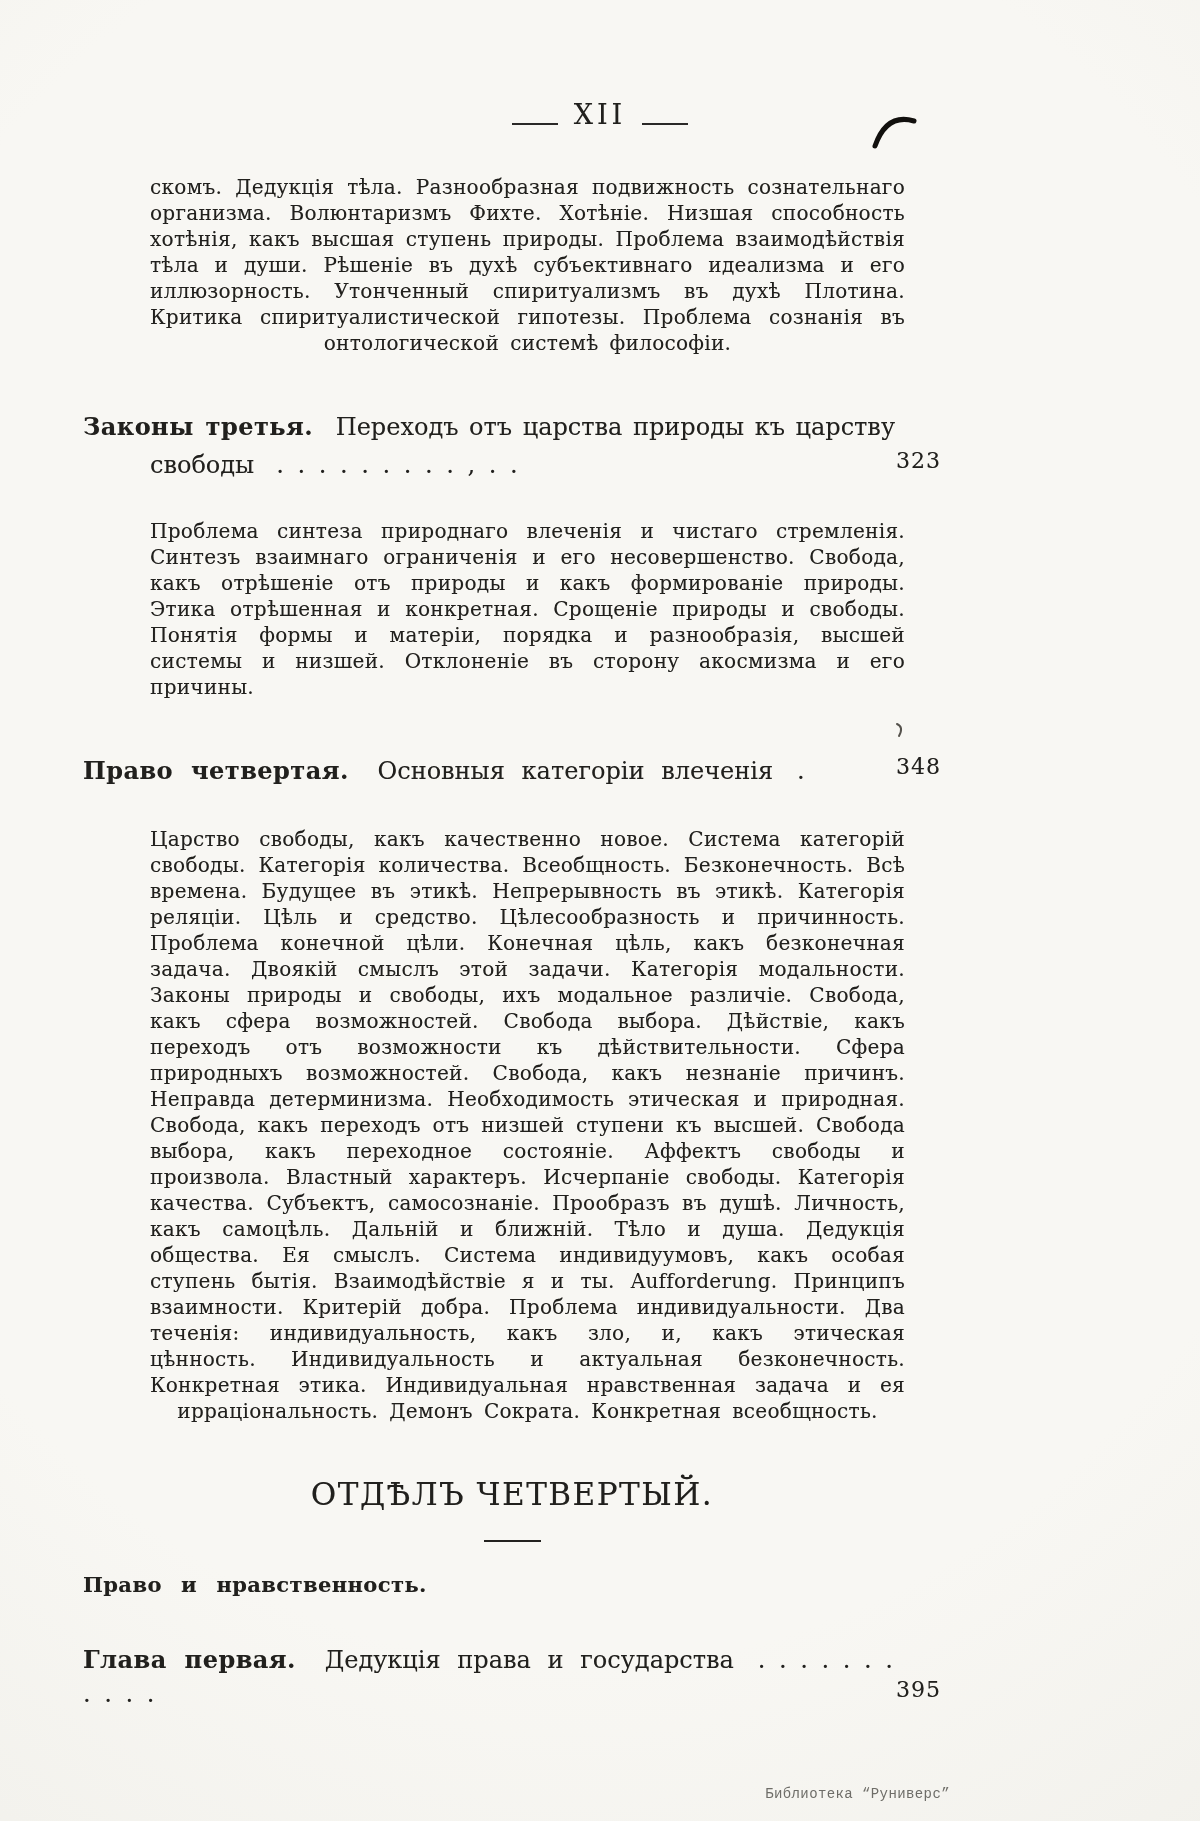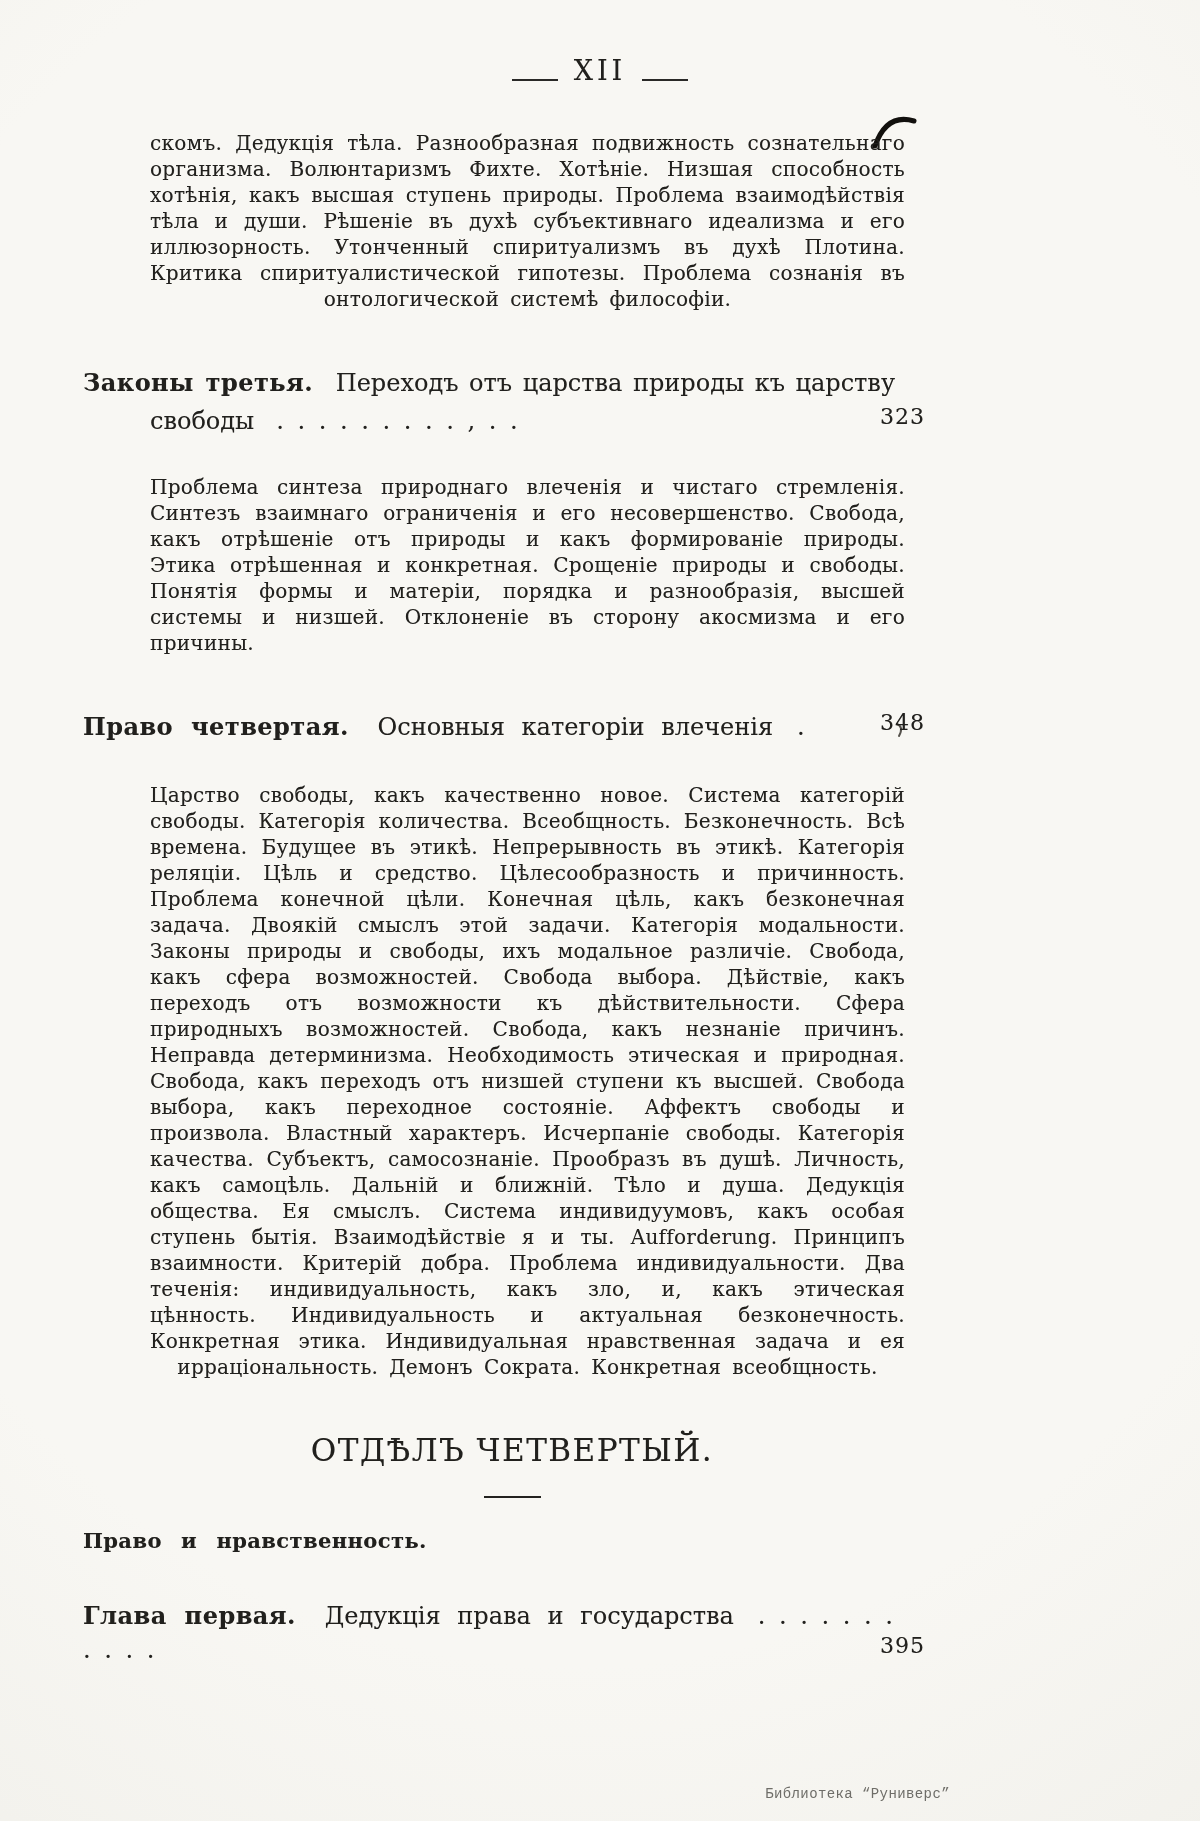--- a/index.html
+++ b/index.html
@@ -10,21 +10,21 @@
     background:#eeede8;
   }
   .page{
     position:relative;
     width:1200px;height:1821px;
     overflow:hidden;
     background:radial-gradient(ellipse 120% 90% at 48% 42%, #f8f7f3 55%, #edece6 100%);
     text-shadow:0.2px 0.2px 0 rgba(20,18,14,0.28);
   }
   .page-head{
-    padding-top:56px;
+    padding-top:100px;
     display:flex;justify-content:center;align-items:flex-end;gap:16px;
   }
   .page-head .rule{width:46px;height:2px;background:#2a2927;margin-bottom:5px;}
   .roman{font-size:27px;letter-spacing:4px;line-height:1.1;}
   .content{position:relative;margin-left:83px;width:858px;}
   .para{
     margin:0 0 0 67px;width:755px;
     font-size:20px;line-height:26px;
     text-align:justify;
     word-spacing:0.22em;letter-spacing:0.015em;
@@ -43,21 +43,21 @@
   .mt-sum4{margin-top:38px;}
   .mt-ch1{margin-top:46px;}
   .mt-sum1{margin-top:34px;}
   .label{font-weight:bold;margin-right:0.5em;letter-spacing:0.02em;}
   .head-line{display:block;}
   .justify-line{text-align:justify;text-align-last:justify;}
   .head-line-2{padding-left:67px;margin-top:4px;word-spacing:0.3em;}
   .wide{word-spacing:0.38em;}
   .leader{margin-left:0.3em;word-spacing:0.25em;}
   .pagenum{
-    position:absolute;right:16px;bottom:4px;
+    position:absolute;right:0;bottom:4px;
     font-size:22px;letter-spacing:1px;
   }
   .section-title{
     font-weight:normal;font-size:31px;line-height:1.2;
     text-align:center;margin:52px 0 0;letter-spacing:1.5px;
   }
   .section-rule{width:57px;height:2px;background:#23221f;margin:27px auto 0;}
   .section-subtitle{
     font-size:21px;font-weight:bold;text-align:left;
     margin:30px 0 0;word-spacing:0.55em;letter-spacing:0.02em;

